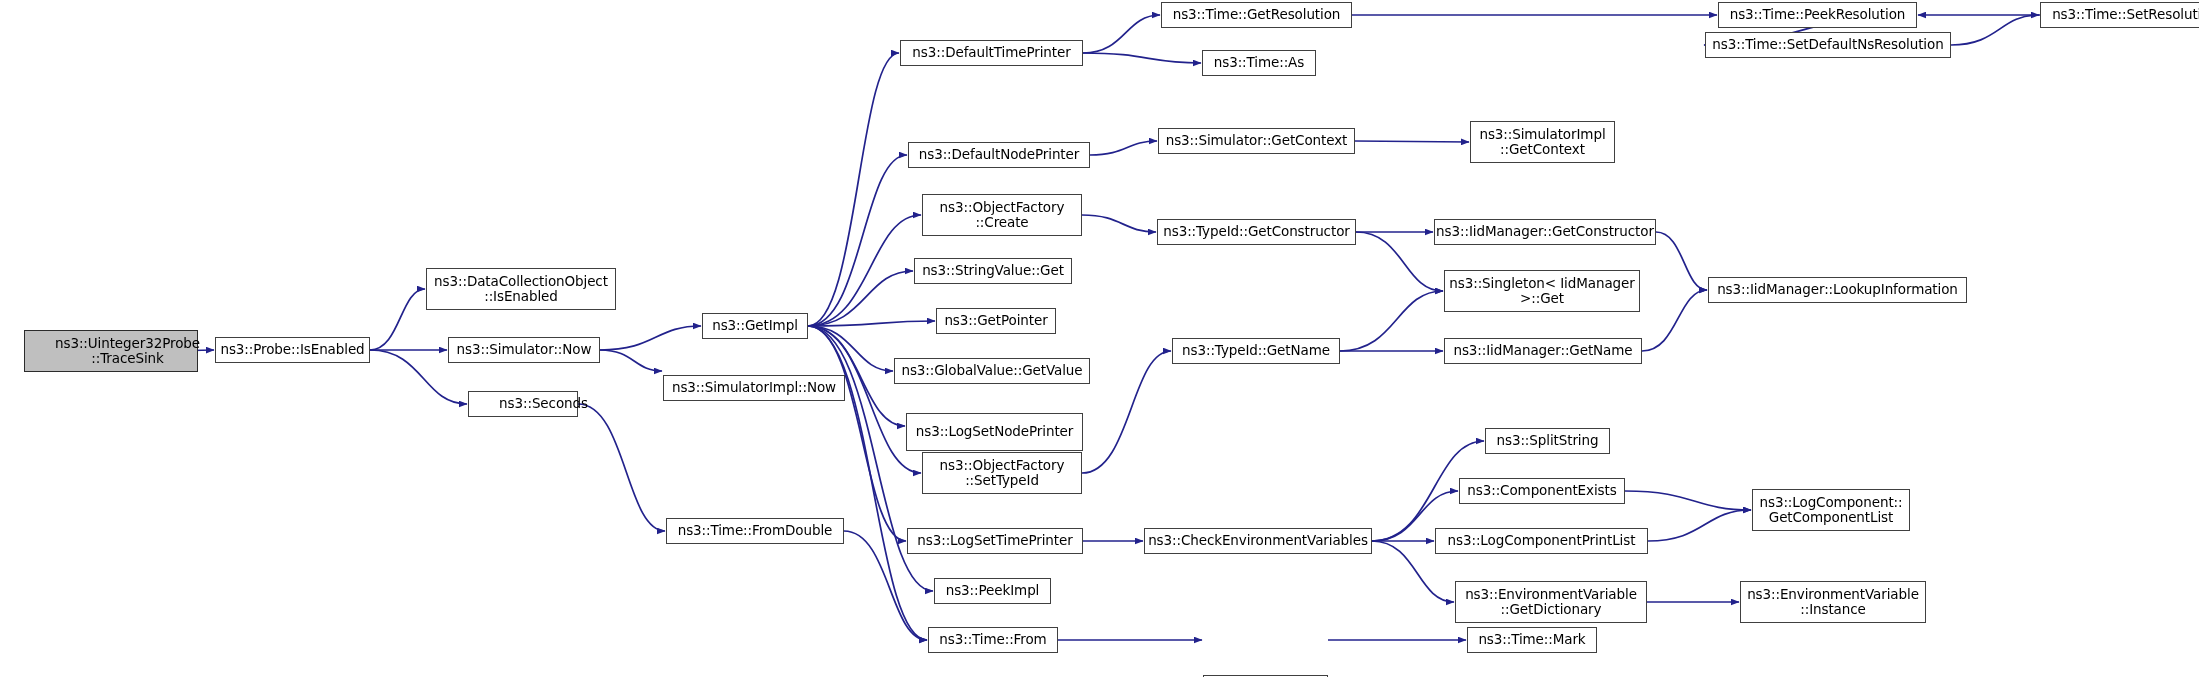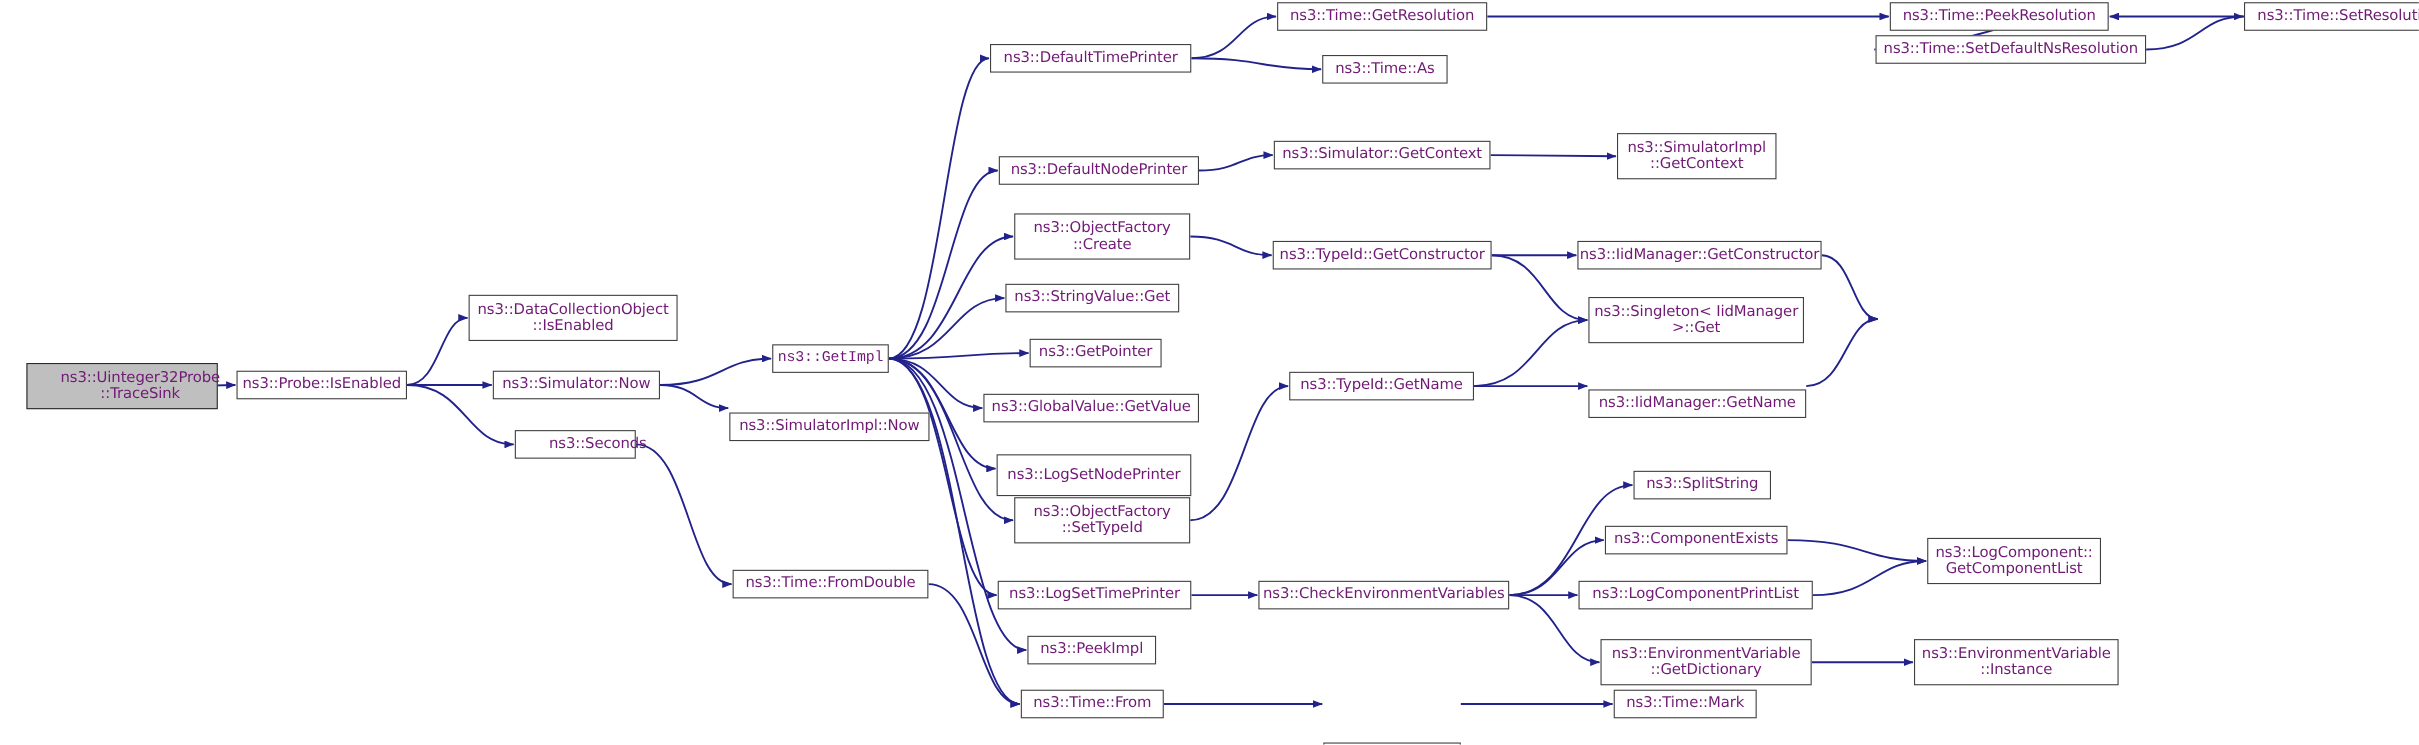--- a/index.html
+++ b/index.html
@@ -10,21 +10,21 @@
     background:#ffffff;
     font-family:"DejaVu Sans","Liberation Sans",sans-serif;
     overflow:hidden;
   }
   #edges{position:absolute;left:0;top:0;width:2199px;height:677px;}
   .node{
     position:absolute;
     box-sizing:border-box;
     border:1px solid #404040;
     background:#ffffff;
-    color:#701a75;
+    color:#000000;
     display:flex;
     align-items:center;
     justify-content:center;
     text-align:center;
     line-height:1.12;
     font-size:13.5px;
     letter-spacing:-0.1px;
     white-space:pre-line;
     z-index:2;
     padding:0 3px;
@@ -92,21 +92,21 @@
         <path d="M2040,15 L1918,15" marker-end="url(#ah)"></path>
       </g>
   </svg>
 <div class="node root" style="left: 24px; top: 330px; width: 174px; height: 42px; padding-left: 36px;">ns3::Uinteger32Probe
 ::TraceSink</div>
     <div class="node" style="left: 215px; top: 337px; width: 155px; height: 26px;">ns3::Probe::IsEnabled</div>
     <div class="node" style="left: 426px; top: 268px; width: 190px; height: 42px;">ns3::DataCollectionObject
 ::IsEnabled</div>
     <div class="node" style="left: 448px; top: 337px; width: 152px; height: 26px; text-align: center;">ns3::Simulator::Now</div>
     <div class="node" style="left: 468px; top: 391px; width: 110px; height: 26px; padding-left: 44px;">ns3::Seconds</div>
-    <div class="node" style="left: 702px; top: 313px; width: 106px; height: 26px; font-family: Liberation Mono, monospace;">ns3::GetImpl</div>
+    <div class="node" style="left: 702px; top: 313px; width: 106px; height: 26px;">ns3::GetImpl</div>
     <div class="node" style="left: 663px; top: 358px; width: 182px; height: 26px; margin-top: 17px;">ns3::SimulatorImpl::Now</div>
     <div class="node" style="left: 666px; top: 518px; width: 178px; height: 26px;">ns3::Time::FromDouble</div>
     <div class="node" style="left: 900px; top: 40px; width: 183px; height: 26px;">ns3::DefaultTimePrinter</div>
     <div class="node" style="left: 908px; top: 142px; width: 182px; height: 26px; text-align: right;">ns3::DefaultNodePrinter</div>
     <div class="node" style="left: 922px; top: 194px; width: 160px; height: 42px;">ns3::ObjectFactory
 ::Create</div>
     <div class="node" style="left: 914px; top: 258px; width: 158px; height: 26px;">ns3::StringValue::Get</div>
     <div class="node" style="left: 936px; top: 308px; width: 120px; height: 26px;">ns3::GetPointer</div>
     <div class="node" style="left: 894px; top: 358px; width: 196px; height: 26px;">ns3::GlobalValue::GetValue</div>
     <div class="node" style="left: 906px; top: 413px; width: 177px; height: 38px;">ns3::LogSetNodePrinter</div>
@@ -120,27 +120,28 @@
     <div class="node" style="left: 1158px; top: 128px; width: 197px; height: 26px;">ns3::Simulator::GetContext</div>
     <div class="node" style="left: 1157px; top: 219px; width: 199px; height: 26px;">ns3::TypeId::GetConstructor</div>
     <div class="node" style="left: 1172px; top: 338px; width: 168px; height: 26px;">ns3::TypeId::GetName</div>
     <div class="node" style="left: 1144px; top: 528px; width: 228px; height: 26px;">ns3::CheckEnvironmentVariables</div>
     <div class="node" style="left: 1203px; top: 627px; width: 125px; height: 26px; margin-top: 48px;">ns3::Time::Time</div>
     <div class="node" style="left: 1470px; top: 121px; width: 145px; height: 42px;">ns3::SimulatorImpl
 ::GetContext</div>
     <div class="node" style="left: 1434px; top: 219px; width: 222px; height: 26px;">ns3::IidManager::GetConstructor</div>
     <div class="node" style="left: 1444px; top: 270px; width: 196px; height: 42px;">ns3::Singleton&lt; IidManager
 &gt;::Get</div>
-    <div class="node" style="left: 1444px; top: 338px; width: 198px; height: 26px; margin-top: 16px;">ns3::IidManager::GetName</div>
+    <div class="node" style="left: 1444px; top: 338px; width: 198px; height: 26px;">ns3::IidManager::GetName</div>
     <div class="node" style="left: 1485px; top: 428px; width: 125px; height: 26px;">ns3::SplitString</div>
     <div class="node" style="left: 1459px; top: 478px; width: 166px; height: 26px;">ns3::ComponentExists</div>
     <div class="node" style="left: 1435px; top: 528px; width: 213px; height: 26px;">ns3::LogComponentPrintList</div>
     <div class="node" style="left: 1455px; top: 581px; width: 192px; height: 42px;">ns3::EnvironmentVariable
 ::GetDictionary</div>
     <div class="node" style="left: 1467px; top: 627px; width: 130px; height: 26px;">ns3::Time::Mark</div>
     <div class="node" style="left: 1718px; top: 2px; width: 199px; height: 26px;">ns3::Time::PeekResolution</div>
     <div class="node" style="left: 1705px; top: 32px; width: 246px; height: 26px;">ns3::Time::SetDefaultNsResolution</div>
+    <div class="node" style="left: 1708px; top: 277px; width: 259px; height: 26px;">ns3::IidManager::LookupInformation</div>
     <div class="node" style="left: 1752px; top: 489px; width: 158px; height: 42px;">ns3::LogComponent::
 GetComponentList</div>
     <div class="node" style="left: 1740px; top: 581px; width: 186px; height: 42px;">ns3::EnvironmentVariable
 ::Instance</div>
     <div class="node" style="left: 2040px; top: 2px; width: 190px; height: 26px;">ns3::Time::SetResolution</div>
   </div>
 
 </body></html>

